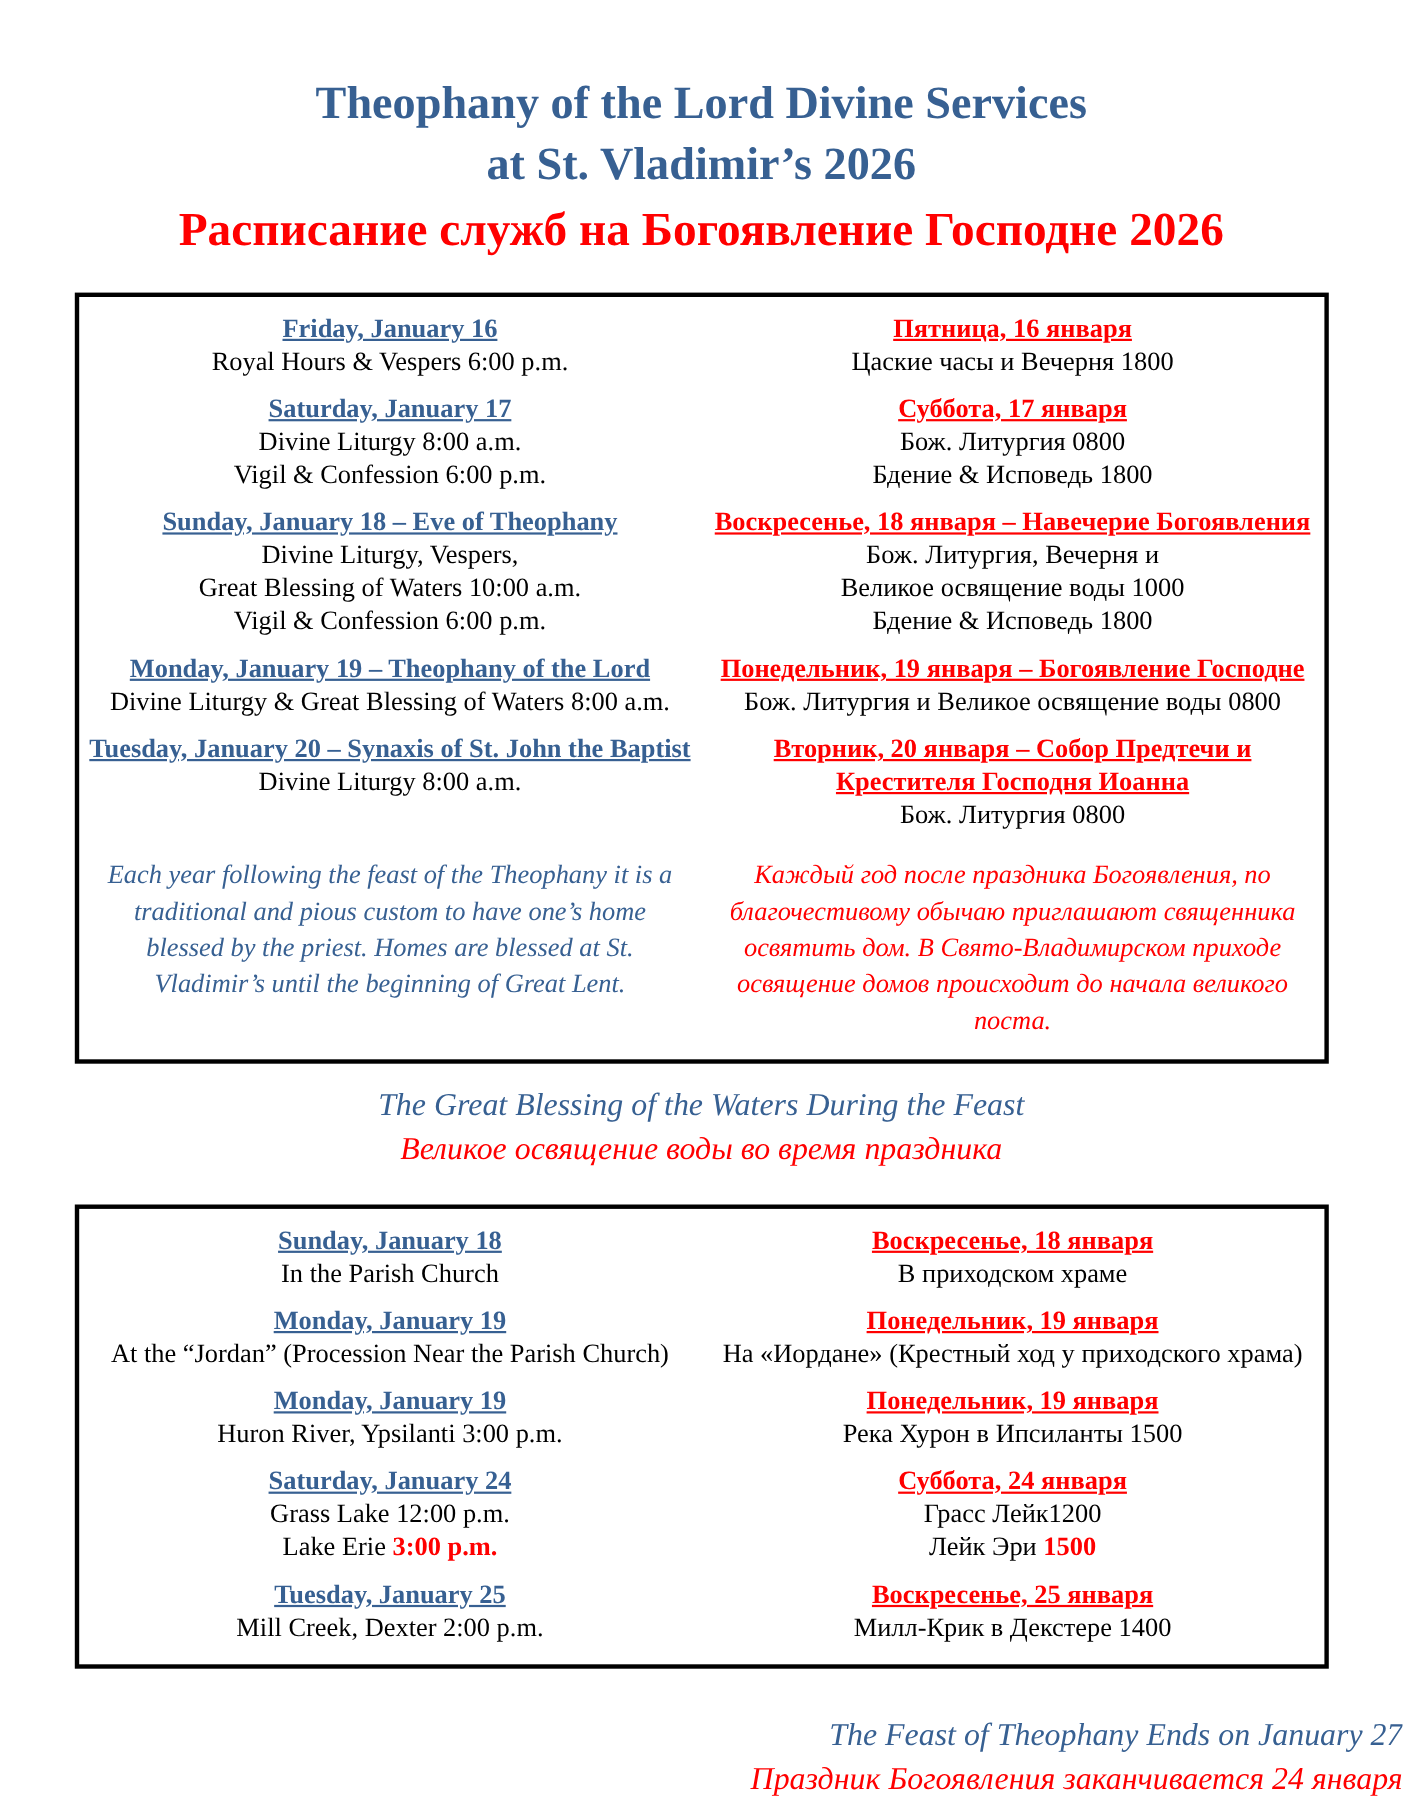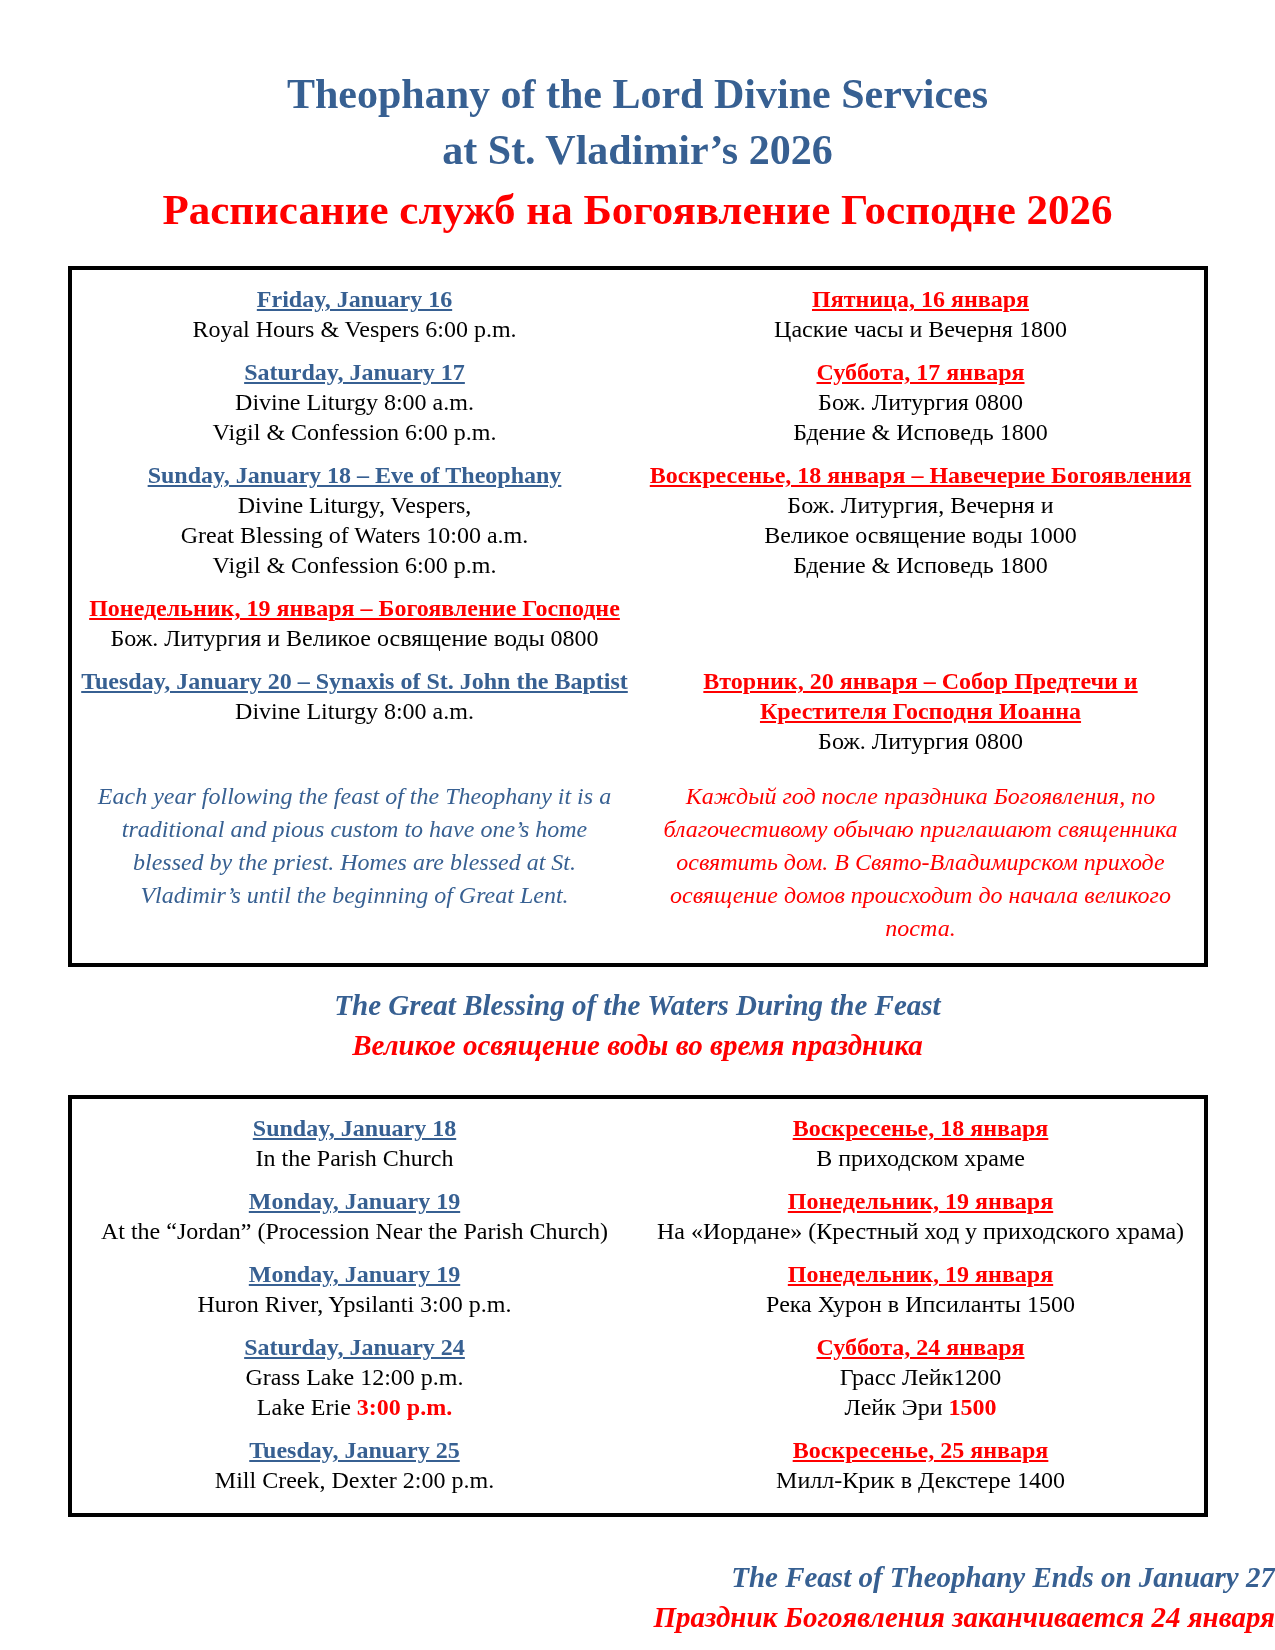--- a/index.html
+++ b/index.html
@@ -37,21 +37,21 @@
   .red  { color:#ff0000; }
   .line { color:#000000; }
   .hl { color:#ff0000; font-weight:bold; }
   .para {
     font-weight:normal; font-style:italic; font-size:24px; line-height:33px;
     padding:0 14px;
   }
 
   .mid-headings { margin-top:18px; text-align:center; }
   .mid-line {
-    font-weight:bold; font-style:italic; font-size:29px; line-height:40px;
+    font-weight:normal; font-style:italic; font-size:29px; line-height:40px;
   }
 
   .footer { margin-top:40px; text-align:right; }
 </style>
 </head>
 <body>
 
 <div class="page">
 
   <div class="title-en">
@@ -91,20 +91,24 @@
           <div class="line">Vigil &amp; Confession 6:00 p.m.</div>
         </div>
         <div class="cell">
           <div class="heading red">Воскресенье, 18 января – Навечерие Богоявления</div>
           <div class="line">Бож. Литургия, Вечерня и</div>
           <div class="line">Великое освящение воды 1000</div>
           <div class="line">Бдение &amp; Исповедь 1800</div>
         </div>
       </div>
       <div class="row">
+        <div class="cell">
+          <div class="heading blue">Monday, January 19 – Theophany of the Lord</div>
+          <div class="line">Divine Liturgy &amp; Great Blessing of Waters 8:00 a.m.</div>
+        </div>
         <div class="cell">
           <div class="heading red">Понедельник, 19 января – Богоявление Господне</div>
           <div class="line">Бож. Литургия и Великое освящение воды 0800</div>
         </div>
       </div>
       <div class="row">
         <div class="cell">
           <div class="heading blue">Tuesday, January 20 – Synaxis of St. John the Baptist</div>
           <div class="line">Divine Liturgy 8:00 a.m.</div>
         </div>

